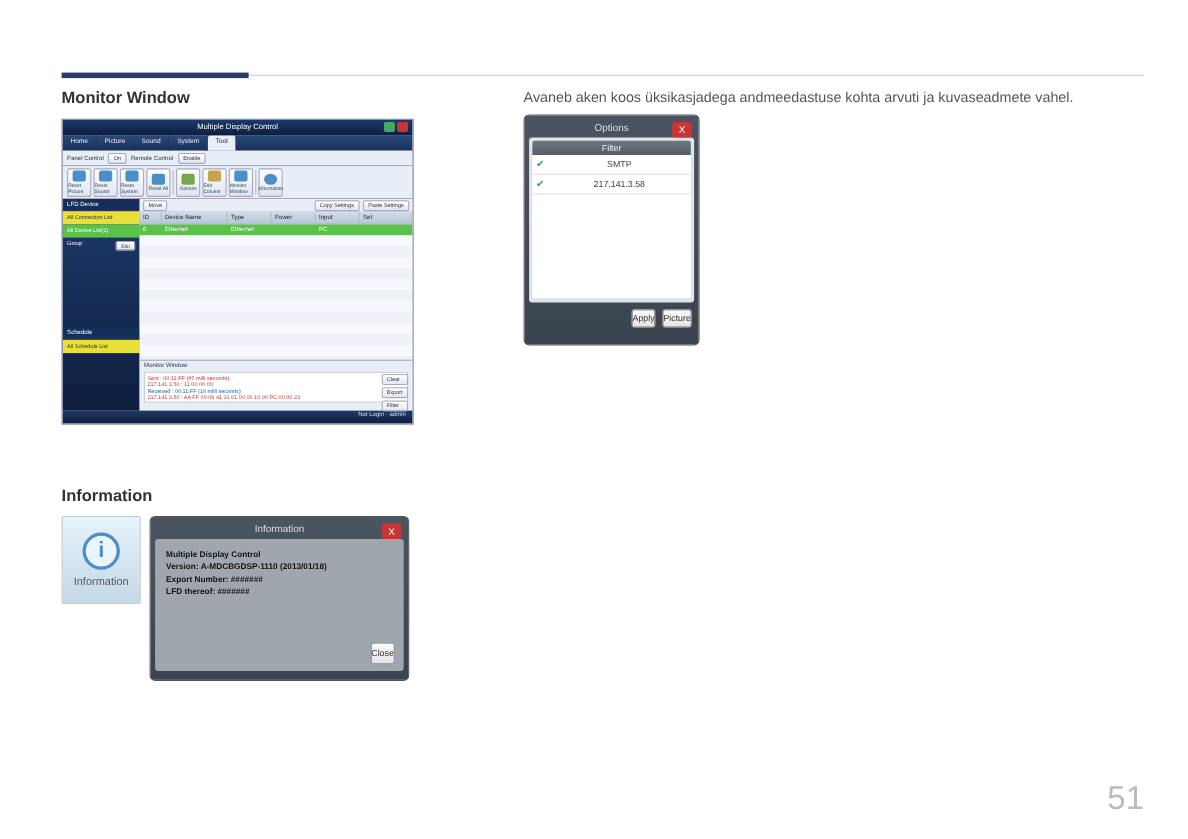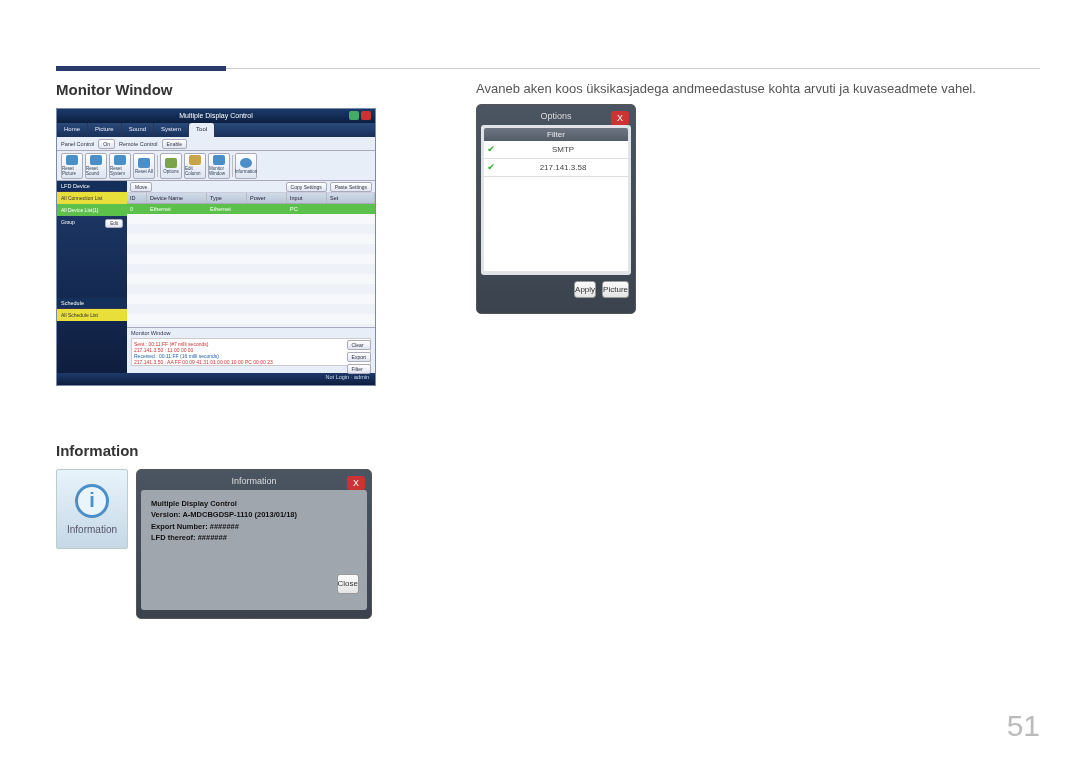--- a/index.html
+++ b/index.html
@@ -398,21 +398,21 @@
     padding: 8px 10px;
     color: #111;
     font-size: 7.5px;
     line-height: 1.5;
     position: relative;
   }
   .info-body .bold { font-weight: bold; }
   .info-body .close-btn {
     position: absolute;
     right: 8px;
-    bottom: 16px;
+    bottom: 6px;
   }
   .page-number {
     position: absolute;
     right: 40px;
     bottom: 20px;
     font-size: 30px;
     color: #bbb;
     font-weight: 300;
   }
 </style>

